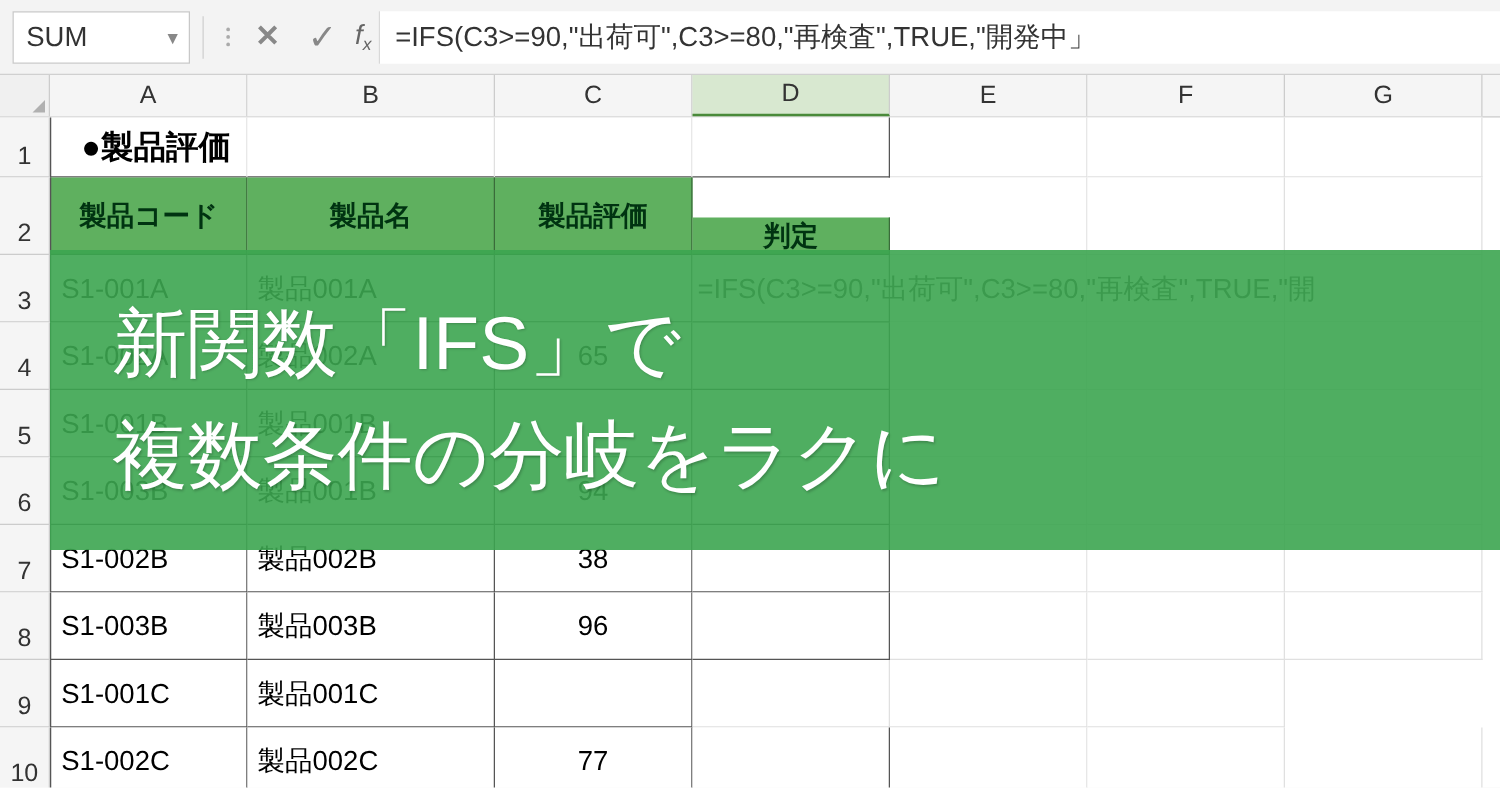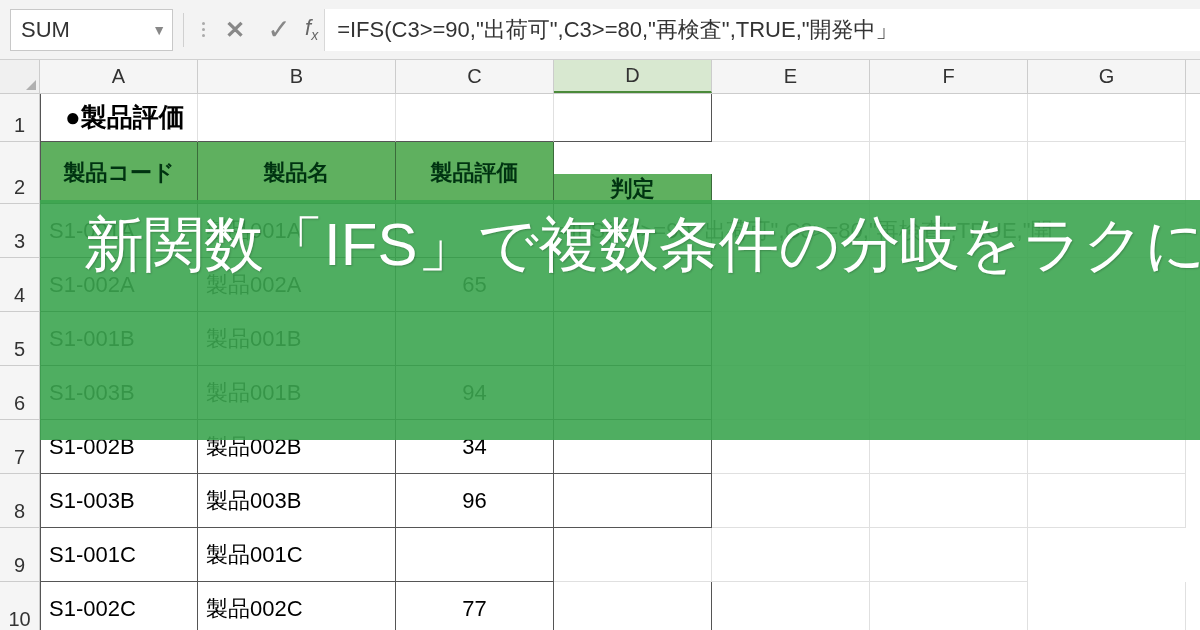--- a/index.html
+++ b/index.html
@@ -12,21 +12,21 @@
     position: relative;
   }
   .formula-bar {
     display: flex;
     align-items: center;
     height: 60px;
     background: #f3f3f3;
     border-bottom: 1px solid #d0d0d0;
   }
   .name-box {
-    width: 163px;
+    width: 142px;
     height: 42px;
     margin-left: 10px;
     background: #fff;
     border: 1px solid #c8c8c8;
     display: flex;
     align-items: center;
     justify-content: space-between;
     padding: 0 6px 0 10px;
     font-size: 22px;
     color: #333;
@@ -160,21 +160,21 @@
     border-left: 1.5px solid #555;
   }
   .overlay {
     position: absolute;
     left: 40px;
     right: 0;
     top: 200px;
     height: 240px;
     background: rgba(60, 165, 80, 0.90);
     display: flex;
-    flex-direction: row;
+    flex-direction: column;
     justify-content: center;
     padding-left: 50px;
     z-index: 100;
   }
   .overlay .line1, .overlay .line2 {
     color: #fff;
     font-size: 60px;
     line-height: 1.5;
     text-shadow: 1px 1px 2px rgba(0,0,0,0.2);
     white-space: nowrap;
@@ -282,21 +282,21 @@
     <div class="cell col-D bordered" style="border-right:1.5px solid #555;"></div>
     <div class="cell col-E"></div>
     <div class="cell col-F"></div>
     <div class="cell col-G"></div>
   </div>
 
   <div class="row">
     <div class="row-h">7</div>
     <div class="cell col-A bordered table-left-border">S1-002B</div>
     <div class="cell col-B bordered">製品002B</div>
-    <div class="cell col-C bordered center">34</div>
+    <div class="cell col-C bordered center">38</div>
     <div class="cell col-D bordered" style="border-right:1.5px solid #555;"></div>
     <div class="cell col-E"></div>
     <div class="cell col-F"></div>
     <div class="cell col-G"></div>
   </div>
 
   <div class="row">
     <div class="row-h">8</div>
     <div class="cell col-A bordered table-left-border">S1-003B</div>
     <div class="cell col-B bordered">製品003B</div>

